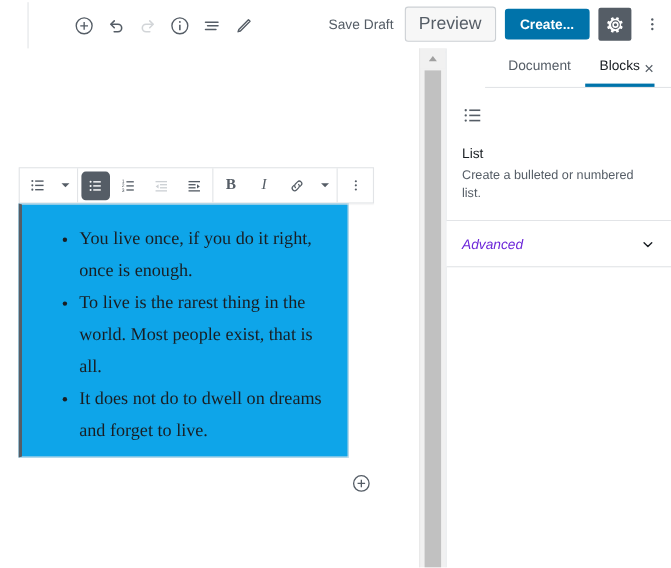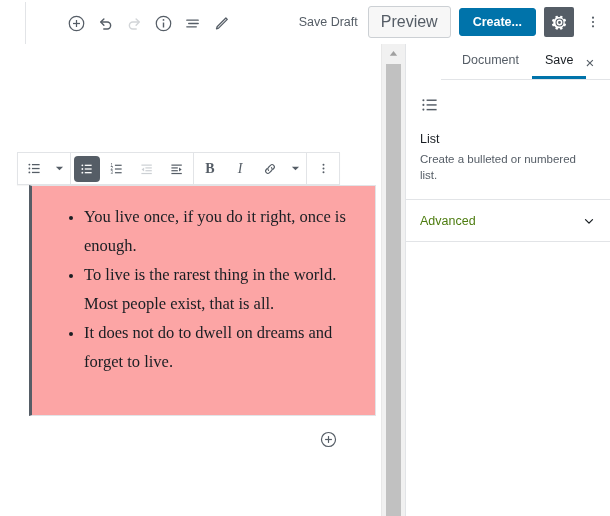--- a/index.html
+++ b/index.html
@@ -185,26 +185,26 @@
     width: 26px;
     height: 26px;
     margin: 0 2px;
   }
   .bt-btn.disabled { color: #ccd0d4; cursor: default; }
 
   
   .list-block {
     position: absolute;
     top: 141px;
-    left: 29px;
-    width: 347px;
+    left: 17px;
+    width: 300px;
     height: 231px;
     border: 1px solid #e2e4e7;
     border-left: 3px solid #555d66;
-    background: #fca5a5;
+    background: #0ea5e9;
   }
   .list-block ul {
     margin: 0;
     padding: 16px 14px 16px 52px;
     list-style: disc;
   }
   .list-block li {
     font-family: "Liberation Serif", serif;
     font-size: 16.5px;
     line-height: 29px;
@@ -340,21 +340,22 @@
     display: flex;
     align-items: center;
     justify-content: space-between;
     padding: 0 14px;
     border-bottom: 1px solid #e2e4e7;
     cursor: pointer;
     background: #ffffff;
   }
   .panel-row-label {
     font-size: 12.5px;
-    color: #4d7c0f;
+    color: #6d28d9;
+    font-style: italic;
   }
   .panel-chevron { color: #191e23; display: flex; }
 </style>
 </head>
 <body>
 
 <div id="app">
 
   <div class="topbar">
     <div class="topbar-left">
@@ -540,21 +541,21 @@
       <svg width="9" height="7" viewBox="0 0 10 8" fill="#a0a0a0">
           <path d="M5 1 L9.2 6.6 L0.8 6.6 Z"></path>
         </svg>
     </div>
     <div class="sb-thumb"></div>
   </div>
 
   <div class="sidebar">
     <div class="sb-tabs">
       <button class="sb-tab">Document</button>
-      <button class="sb-tab active">Save</button>
+      <button class="sb-tab active">Blocks</button>
       <button class="sb-close">×</button>
     </div>
 
     <div class="block-card">
       <span class="block-card-icon">
         <svg width="20" height="20" viewBox="0 0 20 20" fill="currentColor">
           <circle cx="3.4" cy="5.2" r="1.05"></circle>
             <rect x="6.6" y="4.5" width="10" height="1.45"></rect>
           <circle cx="3.4" cy="9.9" r="1.05"></circle>
             <rect x="6.6" y="9.2" width="10" height="1.45"></rect>

